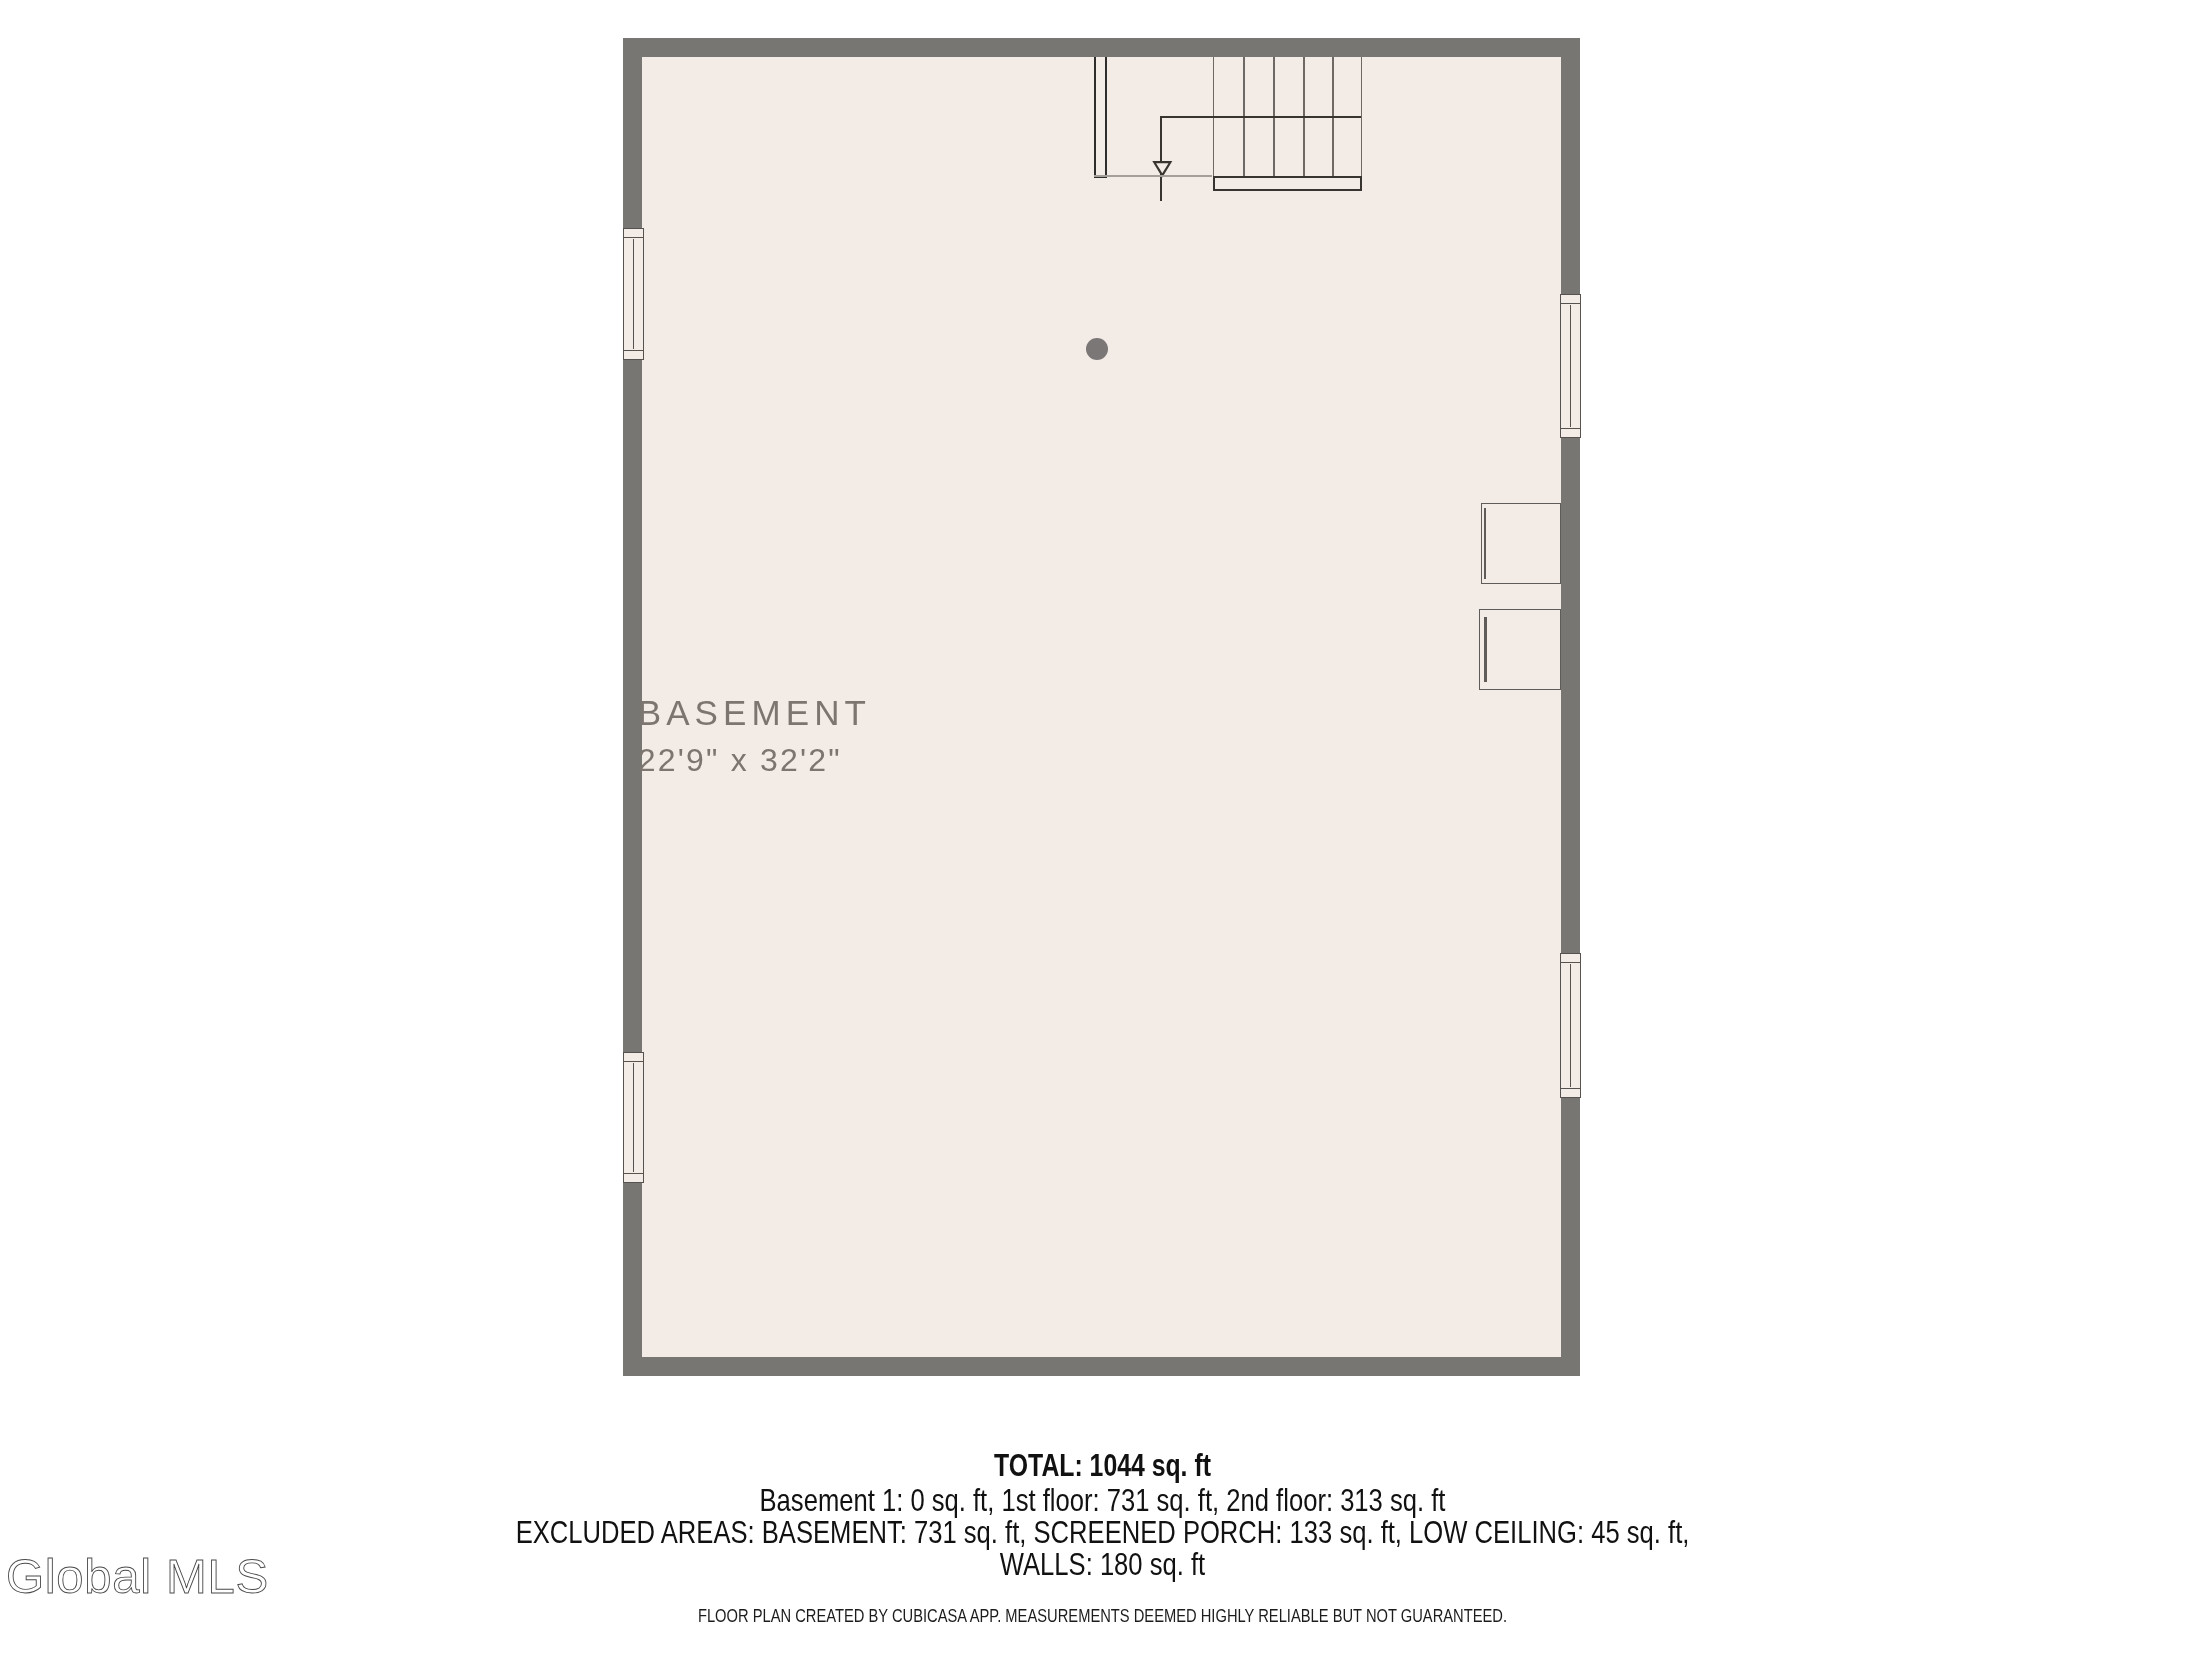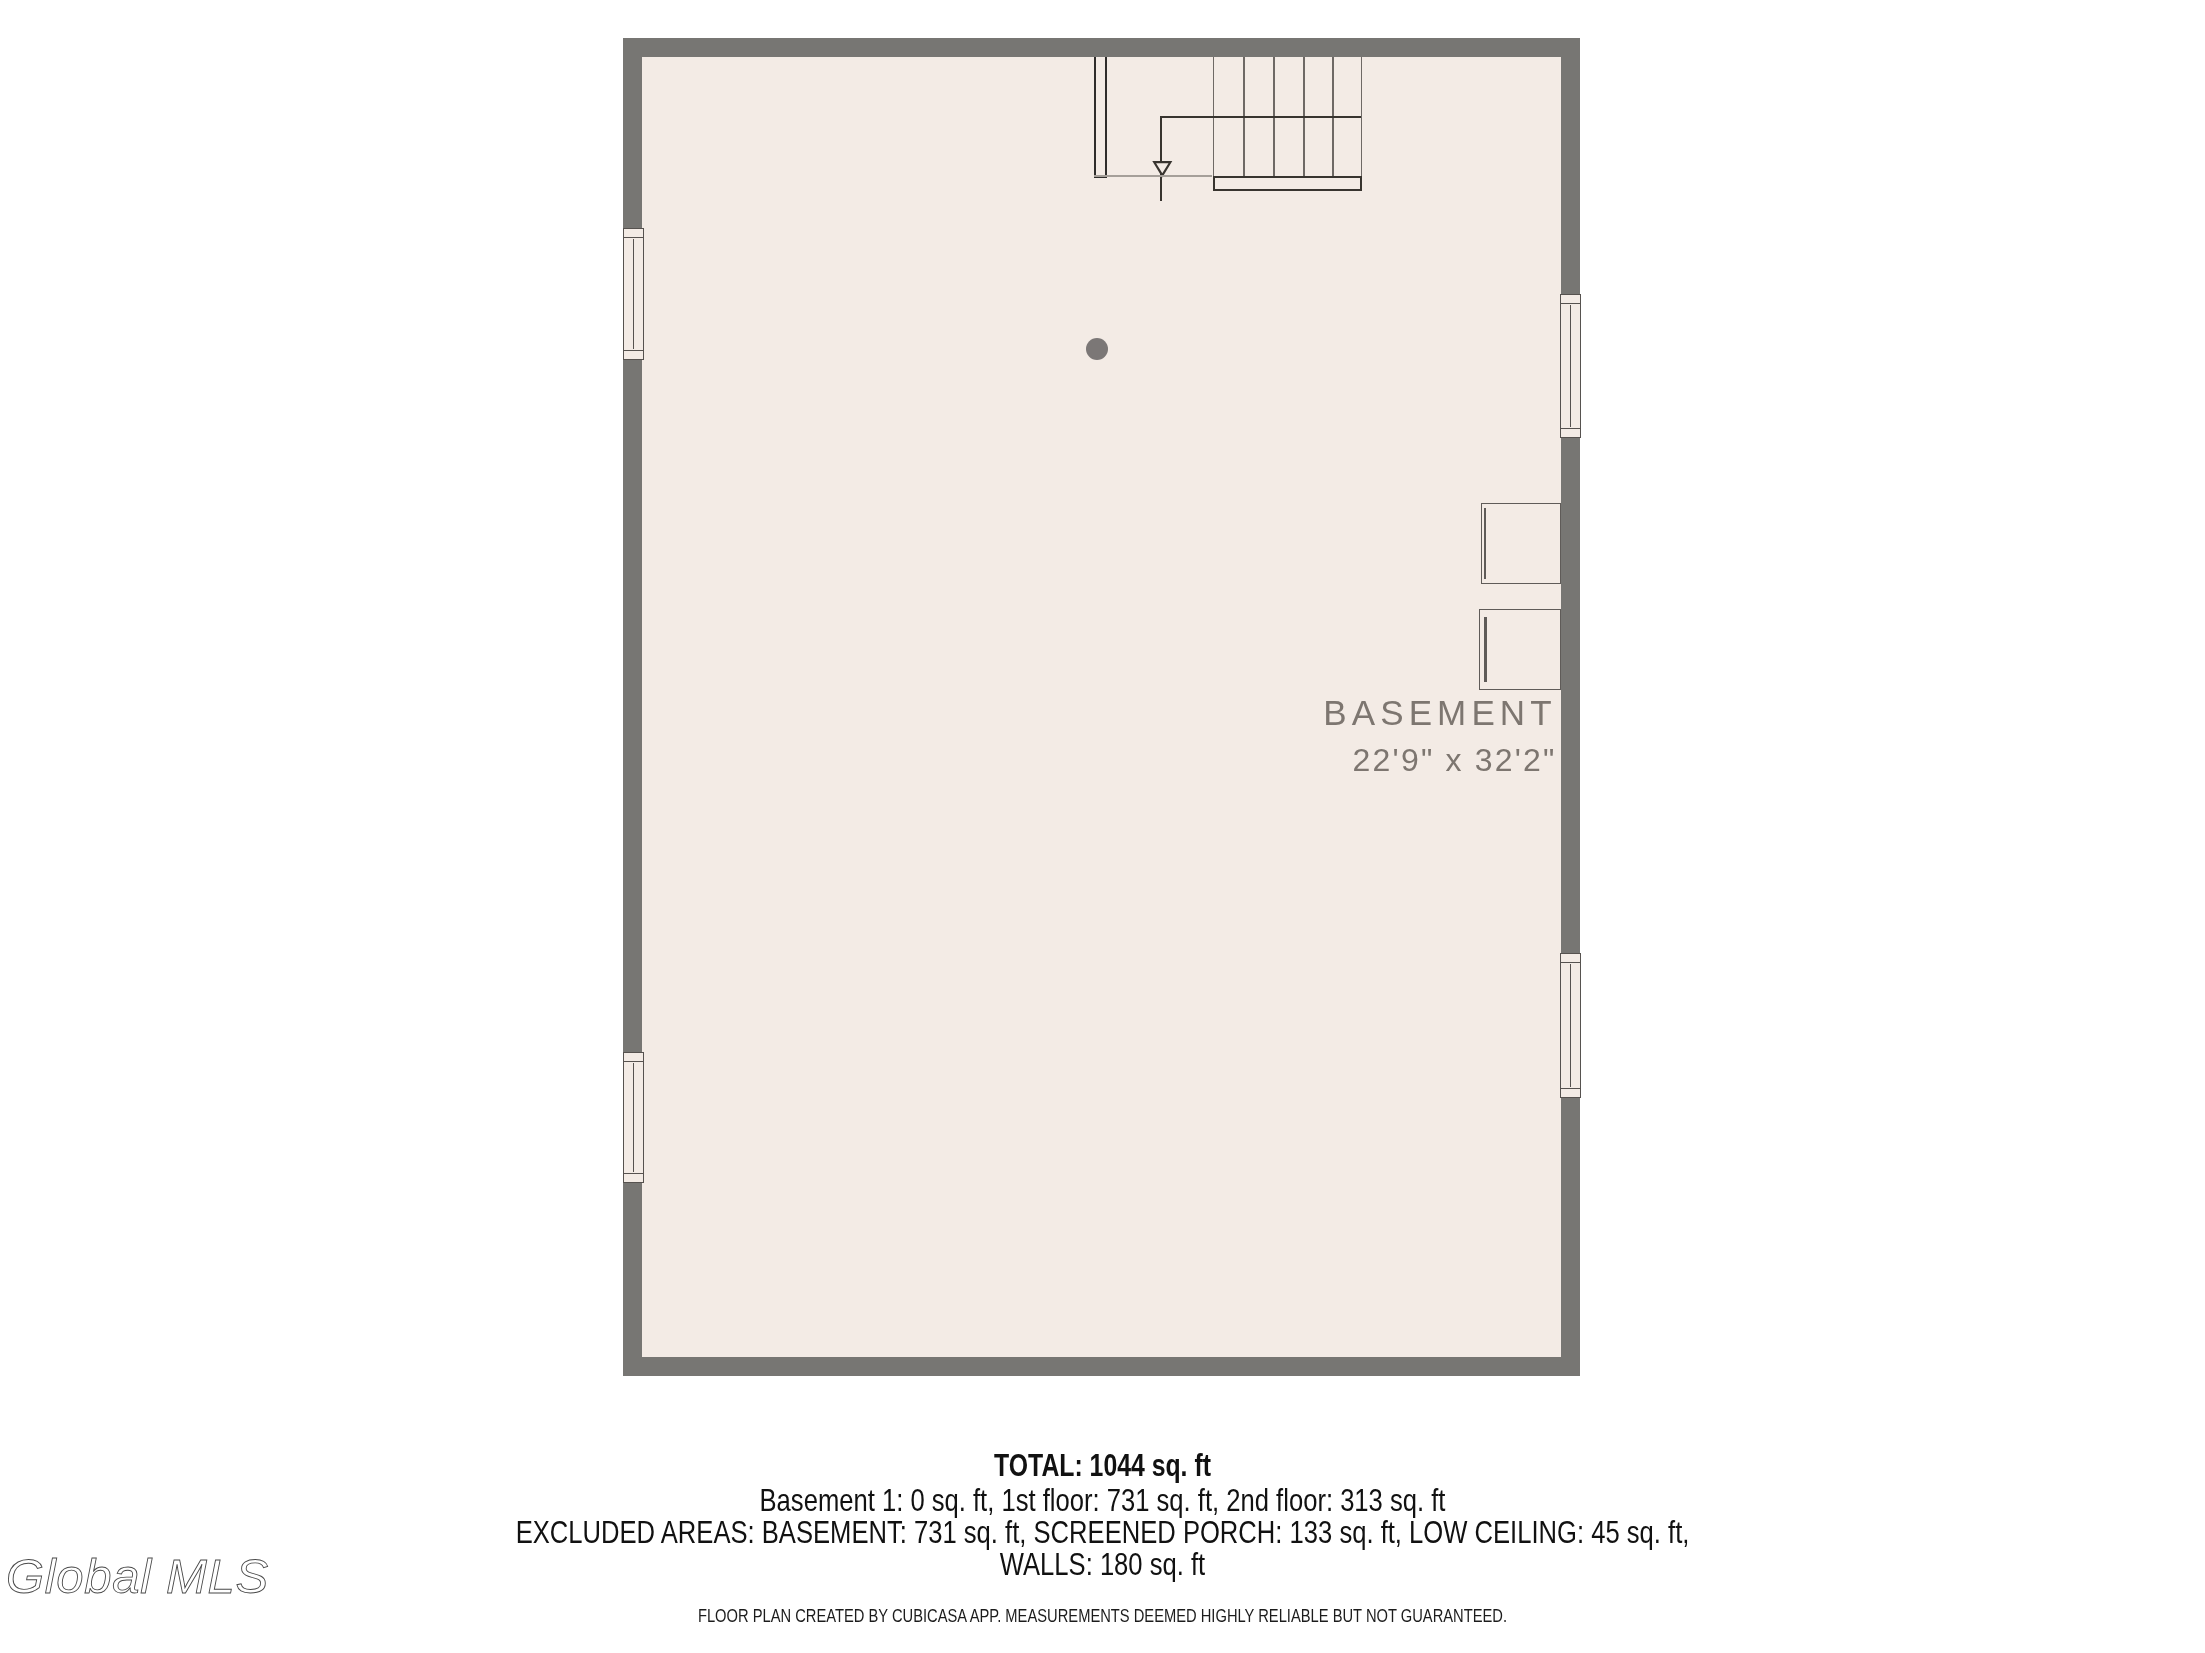--- a/index.html
+++ b/index.html
@@ -115,21 +115,21 @@
     width: 22px; height: 22px;
     border-radius: 50%;
     background: #7b7776;
   }
 
   
   .room-label {
     position: absolute;
     left: 14.7px; top: 655px;
     width: 919px;
-    text-align: right;
+    text-align: left;
     color: #7d7670;
   }
   .room-name { font-size: 35px; letter-spacing: 5.1px; font-weight: 400; }
   .room-dims { font-size: 32px; letter-spacing: 2.2px; margin-top: 8.8px; }
 
   
   .summary {
     position: absolute;
     left: 0; top: 1450px;
     width: 2205px;
@@ -142,21 +142,20 @@
   .summary .line    { font-size: 32px; line-height: 32px; }
   .summary .disclaimer { font-size: 18.4px; margin-top: 25px; color: #1c1c1c; }
 
   
   .watermark {
     position: absolute;
     left: 5.9px; top: 1548px;
     font-size: 49px;
     letter-spacing: 0.7px;
     color: #ffffff;
-    font-style: italic;
     -webkit-text-stroke: 0.9px #4a4a4a;
   }
 </style>
 </head>
 <body>
 
 <div class="page">
 
   <div class="plan">
     <div class="floor"></div>

